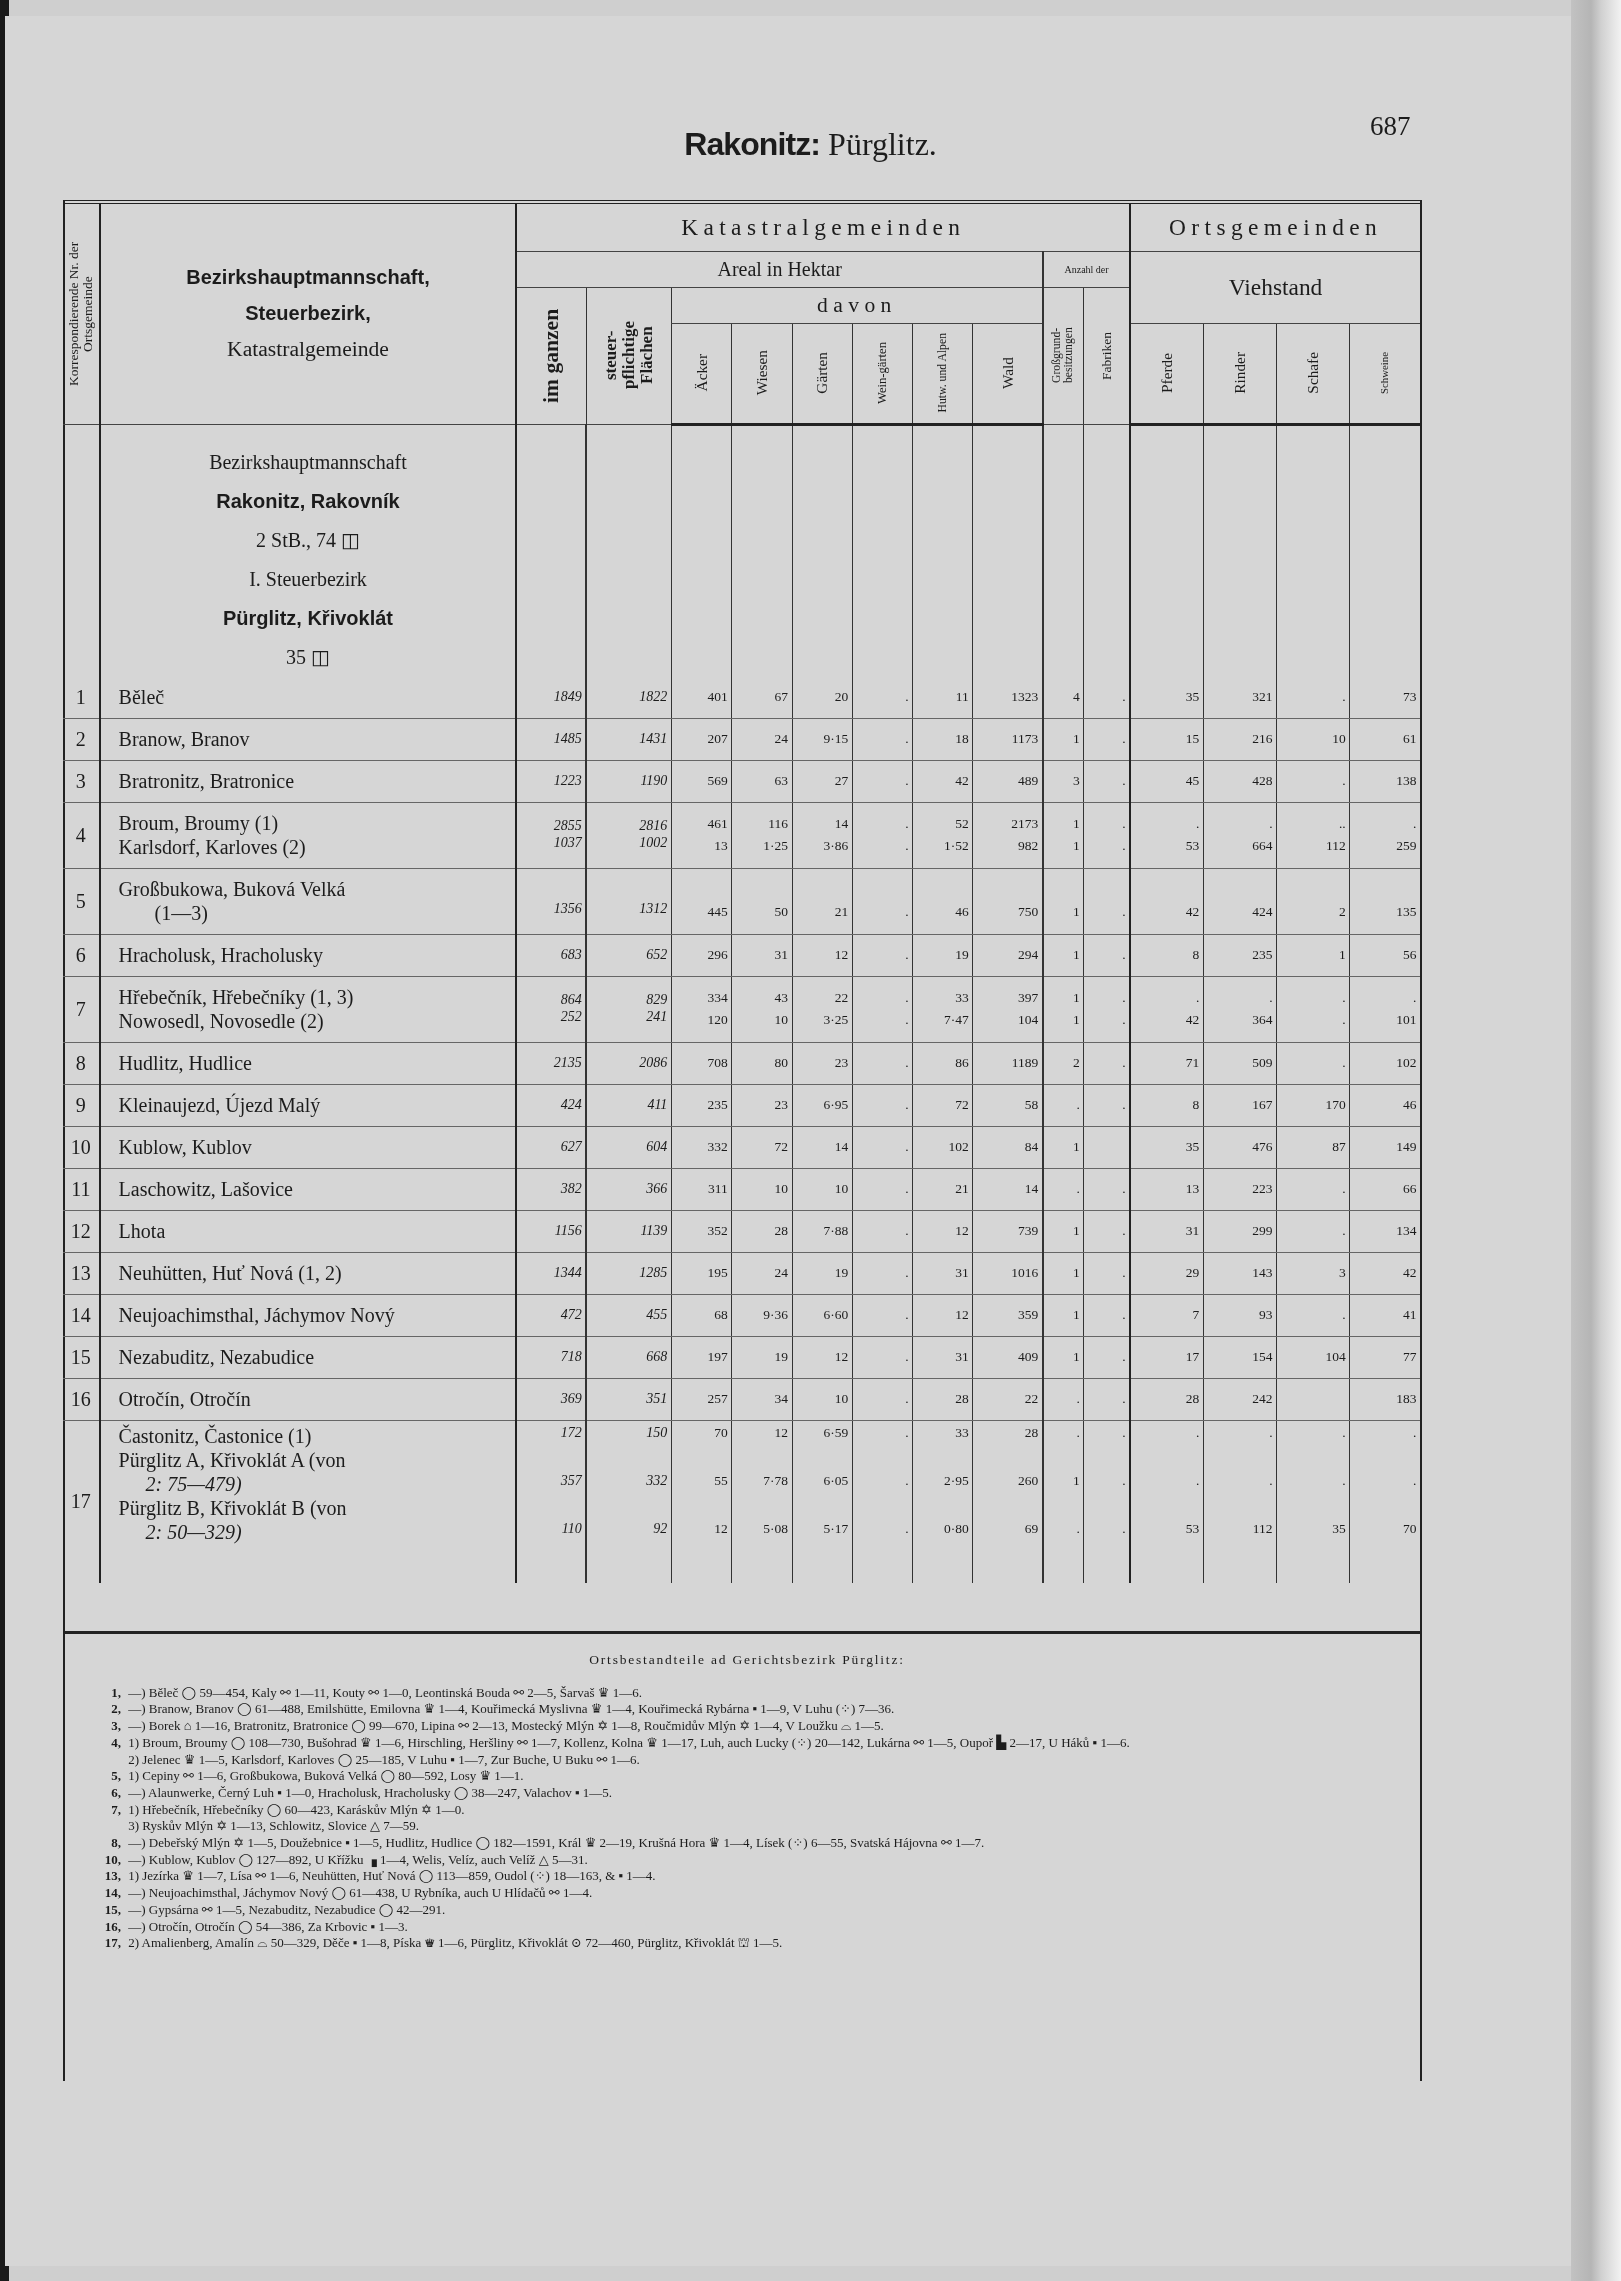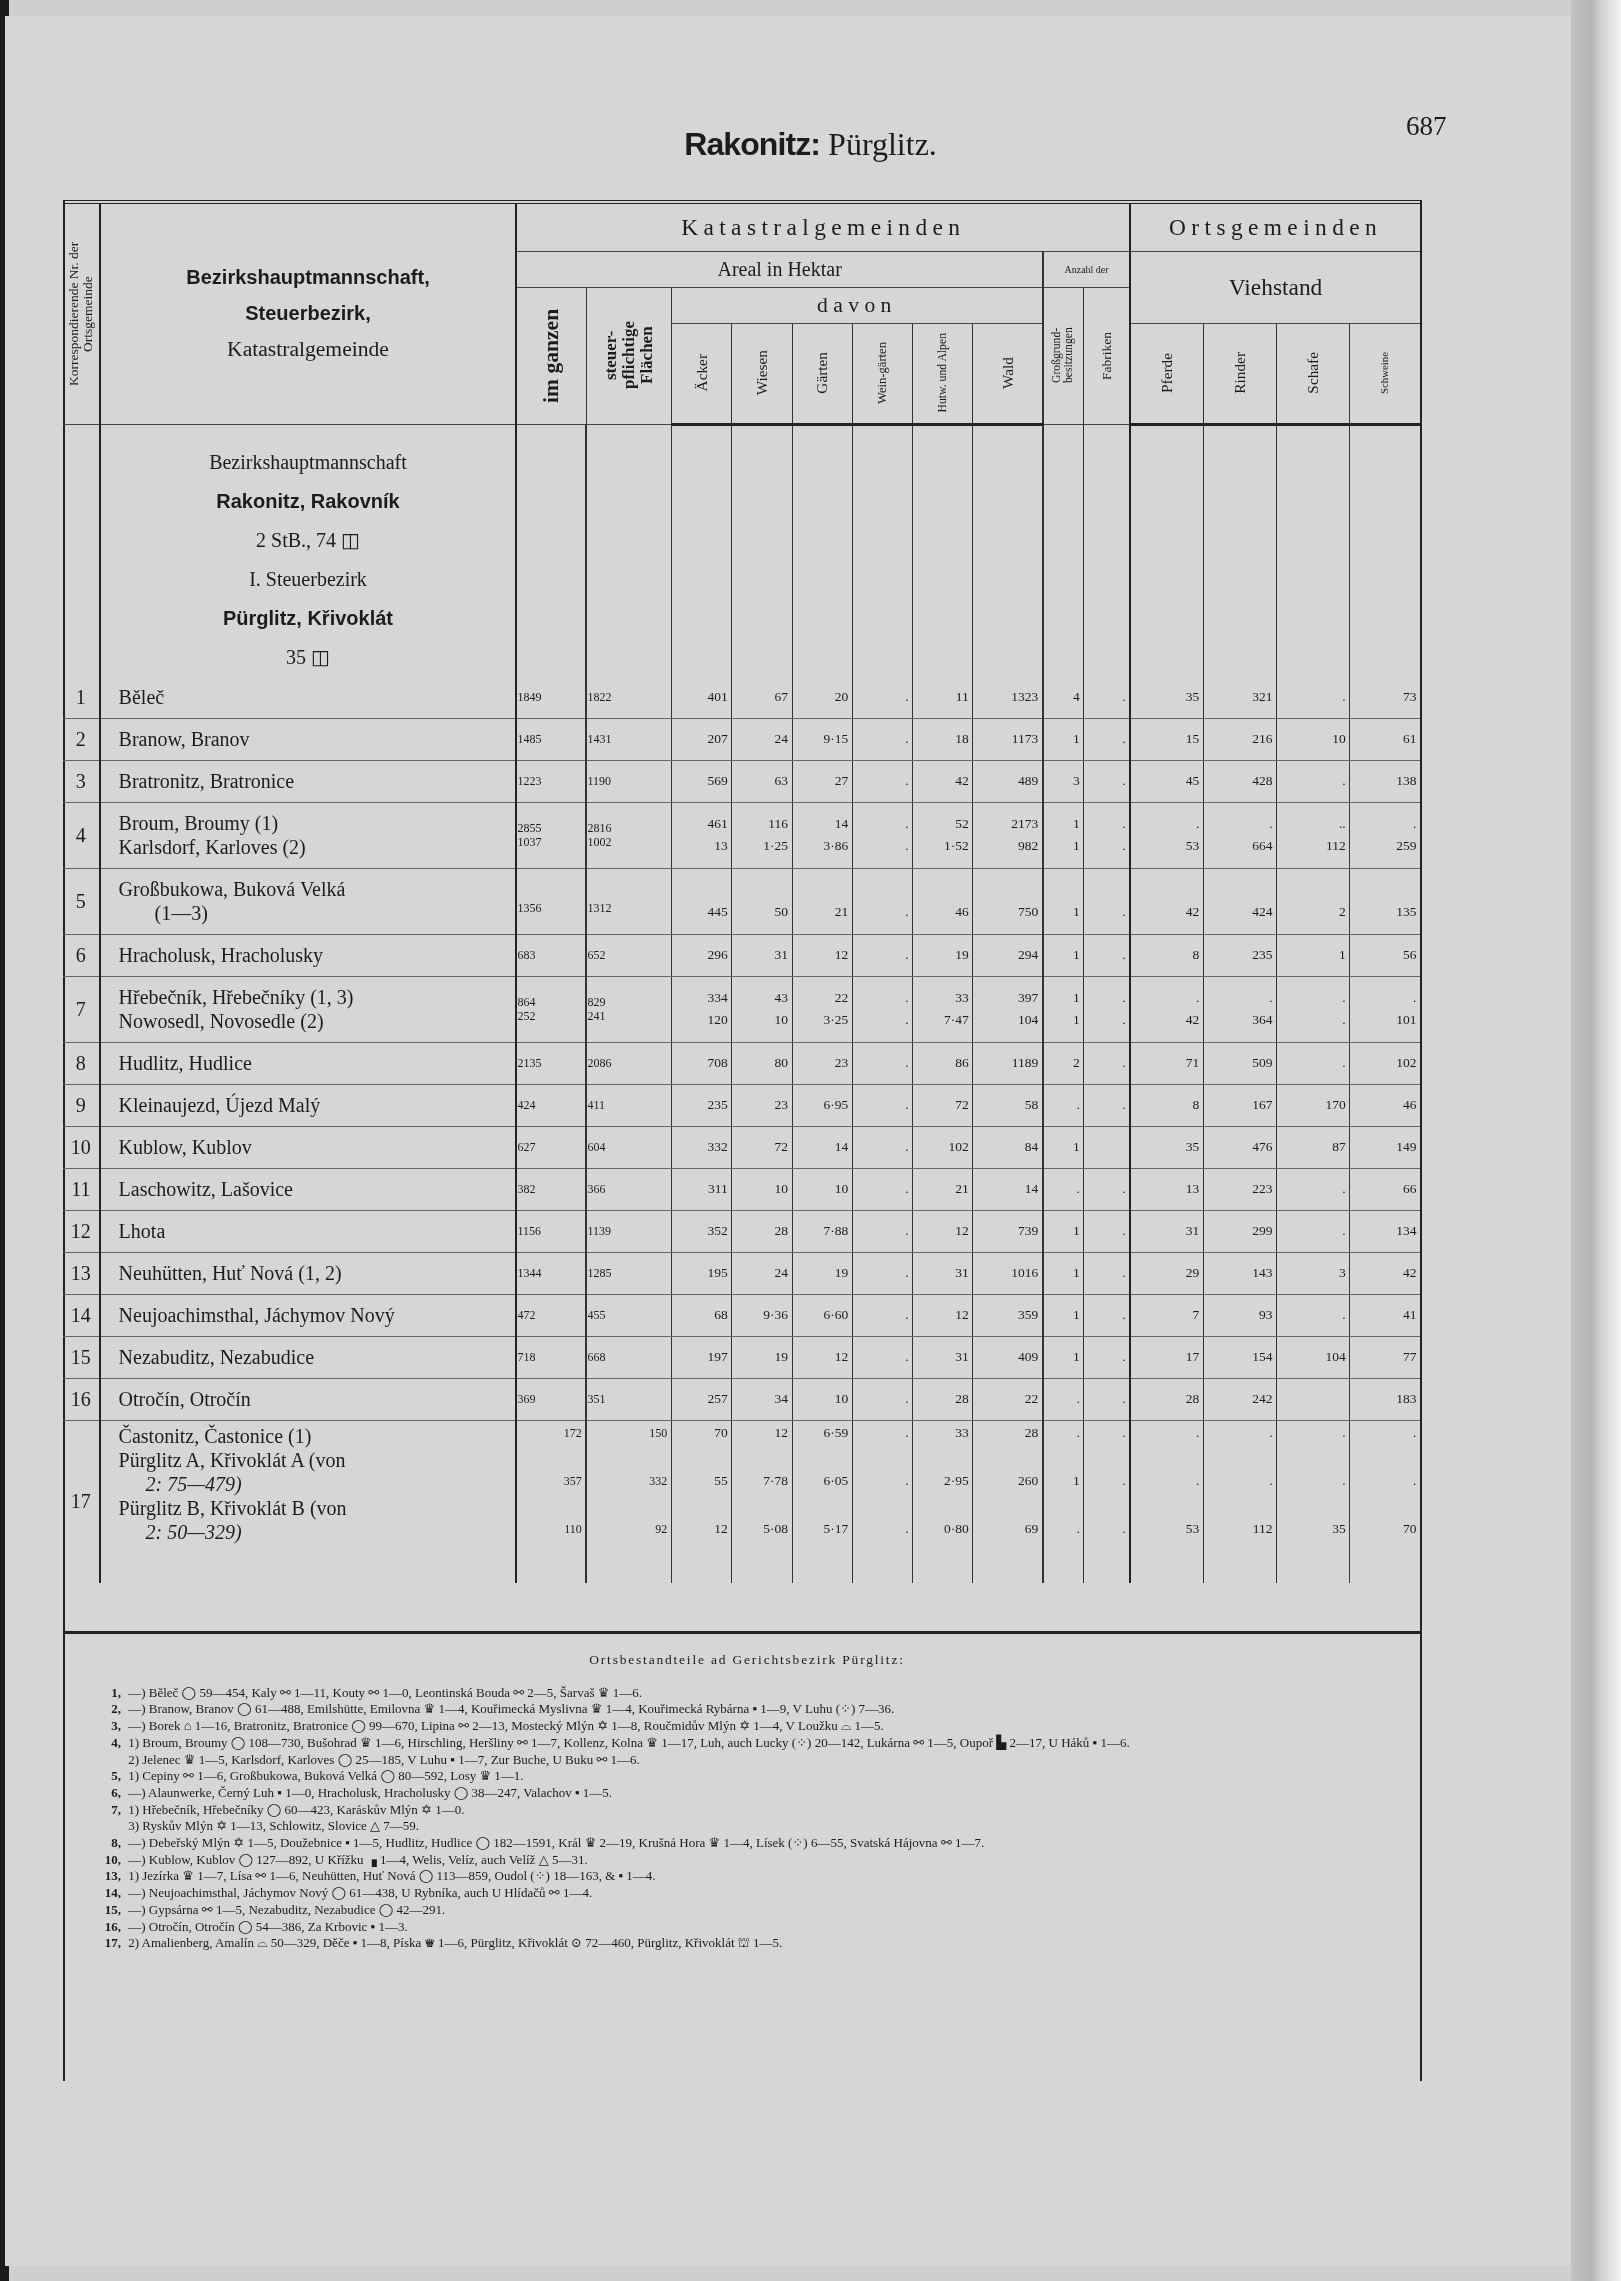--- a/index.html
+++ b/index.html
@@ -2,35 +2,35 @@
 <html style="font-size:14.4px"><head>
 <meta charset="utf-8">
 <style>
   html,body{margin:0;padding:0;}
   body{width:1621px;height:2282px;background:#cfcfcf;position:relative;overflow:hidden;font-family:"Liberation Serif","DejaVu Serif",serif;color:#1c1c1c;}
   .page{position:absolute;left:5.4px;top:16px;width:1566px;height:2250px;background:#d6d6d6;}
   .spine{position:absolute;left:0;top:0;width:9px;height:2282px;background:#1a1a1a;}
   .right-edge{position:absolute;right:0;top:0;width:50px;height:2282px;background:linear-gradient(90deg,#c2c2c2,#b5b5b5 40%,#d0d0d0 60%,#f2f2f2);}
   .title{position:absolute;left:0;width:1621px;top:126px;text-align:center;font-size:32px;}
   .title b{font-family:"Liberation Sans","DejaVu Sans",sans-serif;font-stretch:condensed;letter-spacing:-0.9px;}
-  .pagenum{position:absolute;left:1406px;top:111px;font-size:27px;}
+  .pagenum{position:absolute;left:1370px;top:111px;font-size:27px;}
   .frame{position:absolute;left:63px;top:200px;width:1355px;height:1881px;border-left:2.7px solid #222;border-right:2.7px solid #222;}
   table.main{position:absolute;left:63px;top:200px;width:1357px;border-collapse:collapse;table-layout:fixed;}
   table.main th,table.main td{border-left:0.9px solid #333;padding:0;font-weight:normal;}
   table.main thead tr.r1 th{border-top:4.5px double #222;}
   table.main thead th{border-bottom:0.9px solid #444;vertical-align:middle;text-align:center;}
   table.main thead tr:last-child th,table.main thead th.span-all{border-bottom:3.6px solid #222;}
   .hdr-spaced{letter-spacing:5.4px;font-size:23.4px;}
   .vert{writing-mode:vertical-rl;transform:rotate(180deg);font-size:15.3px;line-height:1.05;margin:auto;font-family:"Liberation Serif",serif;}
   .vert.big{font-size:21.6px;font-weight:bold;}
   .left-hdr{font-size:21.6px;line-height:1.65;}
   .left-hdr b{font-family:"Liberation Sans",sans-serif;font-size:20px;}
   td.nr{text-align:center;font-weight:bold;font-size:20px;border-left:none!important;}
   td.name{font-size:20px;padding-left:18px!important;line-height:1.2;border-left:2.7px solid #222!important;}
-  td.num{font-size:12px;padding-right:3.6px!important;line-height:1.2;}
+  td.num{text-align:right;font-size:14px;padding-right:3.6px!important;line-height:1.2;font-style:italic;}
   td.sm{text-align:right;font-size:13.5px;padding-right:3.6px!important;line-height:1.6;}
   tbody tr.row td{border-bottom:0.9px solid #666;height:41px;}
   td.thickL{border-left:2.7px solid #222!important;}
   td.dblL{border-left:2.7px double #333!important;}
   .intro{text-align:center;font-size:20px;line-height:1.95;padding-top:18px!important;}
   .intro b{font-family:"Liberation Sans",sans-serif;font-size:20px;}
   .it{font-style:italic;}
   .footer{position:absolute;left:90px;top:1652px;width:1314px;font-size:13px;line-height:16.7px;}
   .footer .caption{text-align:center;letter-spacing:1.8px;font-size:13.5px;margin-bottom:16px;}
   .fn{display:flex;}

